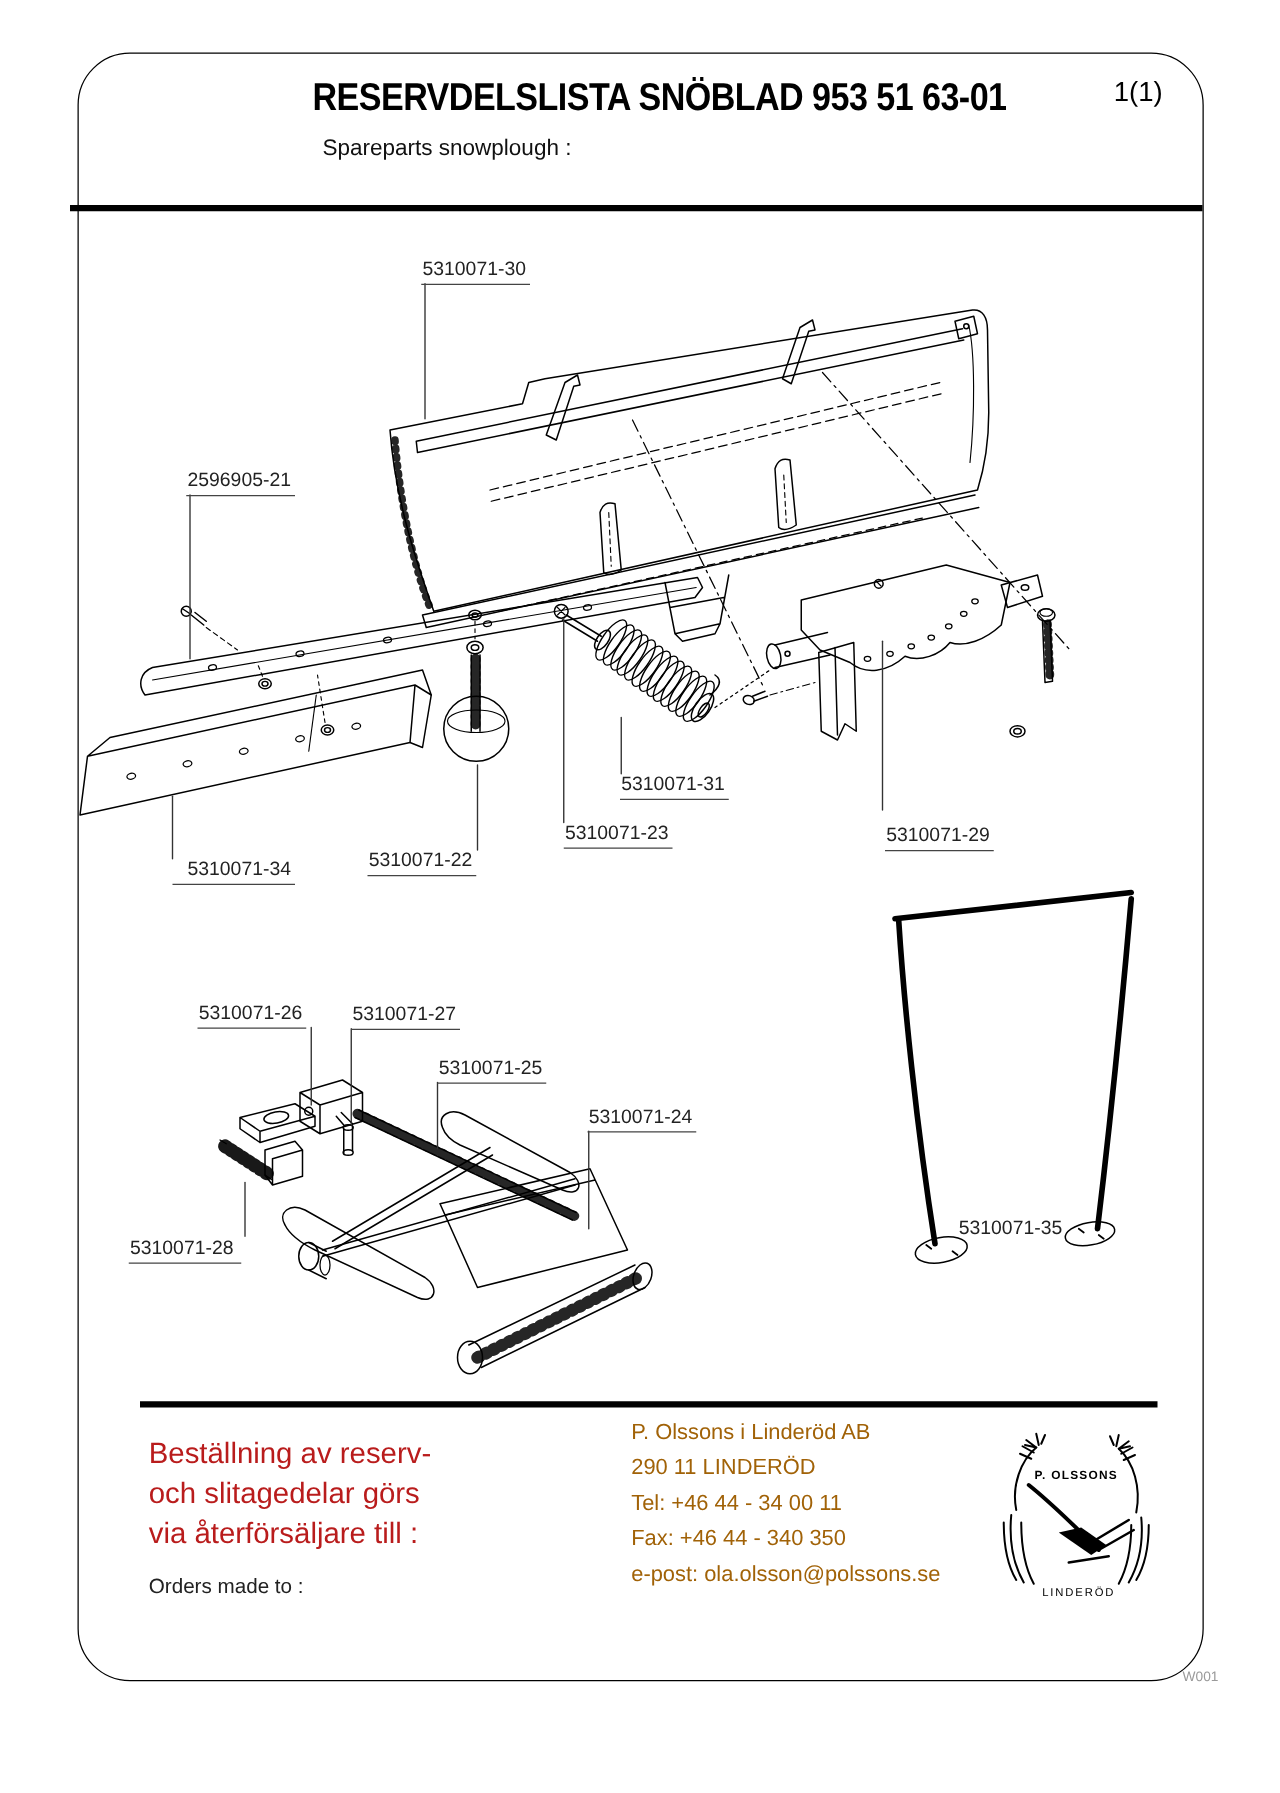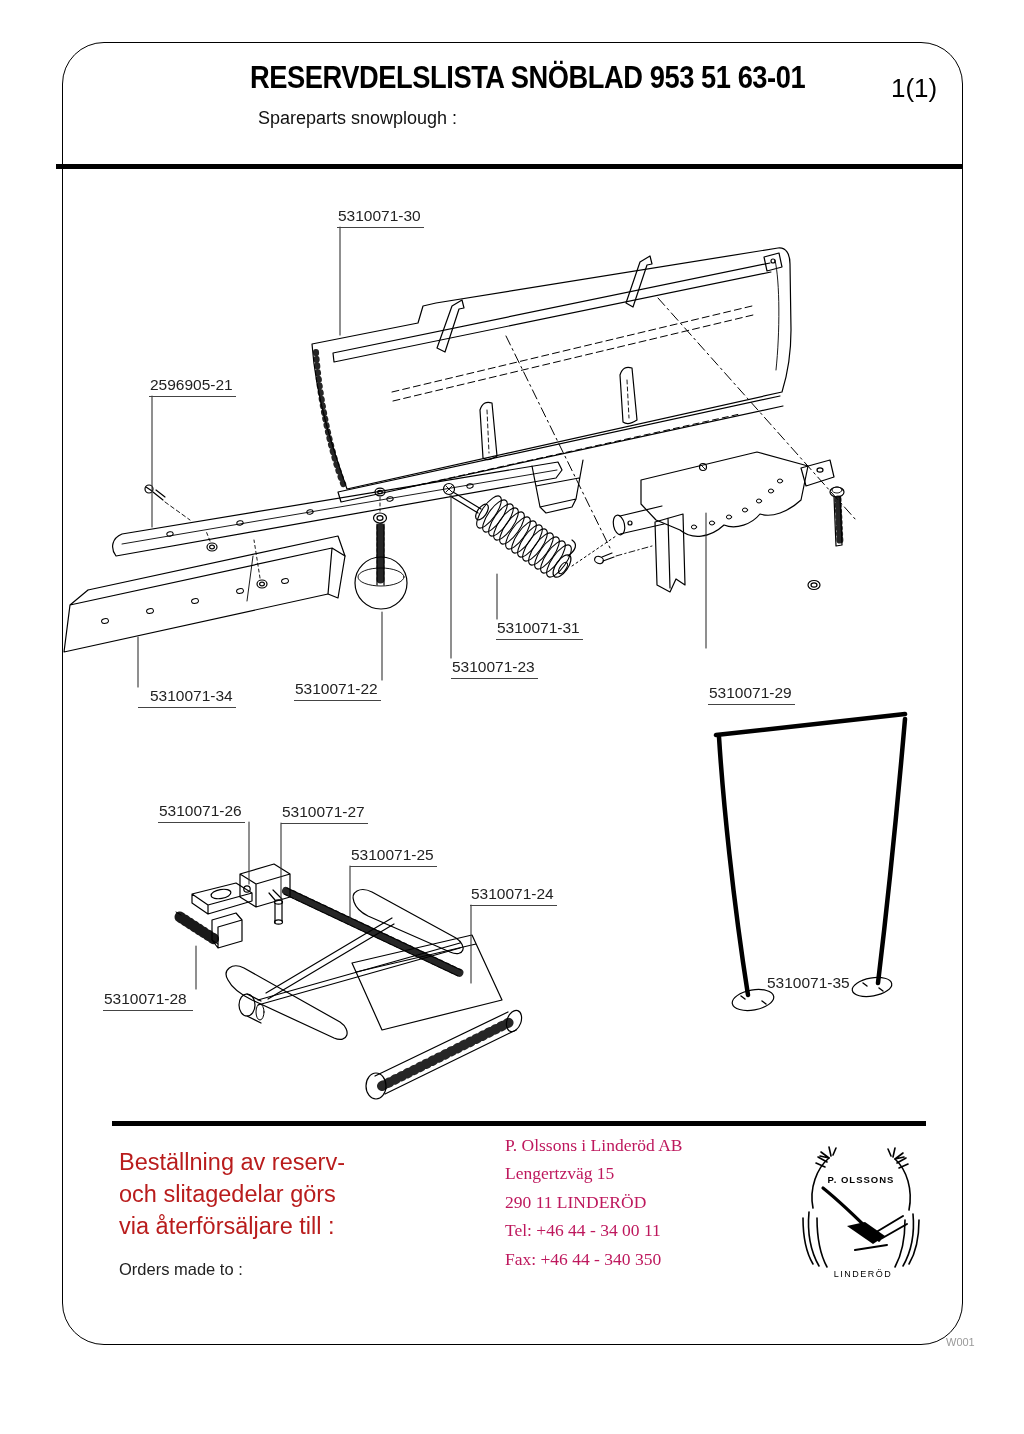--- a/index.html
+++ b/index.html
@@ -5,30 +5,30 @@
   html,body{margin:0;padding:0;background:#e8e8e8;}
   .page{position:relative;width:1024px;height:1434px;background:#ffffff;
         font-family:"Liberation Sans","DejaVu Sans",sans-serif;overflow:hidden;margin:0 auto;}
   .border-frame{position:absolute;left:62px;top:42px;width:899px;height:1301px;
         border:1.5px solid #000;border-radius:42px;}
   .rule{position:absolute;background:#000;}
   .rule-top{left:56px;top:164px;width:906px;height:5px;}
   .rule-bottom{left:112px;top:1121px;width:814px;height:5px;}
   .page-title{position:absolute;left:250px;top:60px;font-size:31px;font-weight:bold;
         letter-spacing:-0.5px;white-space:nowrap;transform:scaleX(.88);transform-origin:0 0;color:#000;}
-  .page-num{position:absolute;left:891px;top:73px;font-size:26px;color:#000;}
+  .page-num{position:absolute;left:891px;top:61px;font-size:22px;color:#000;}
   .subtitle{position:absolute;left:258px;top:108px;font-size:18px;color:#111;}
   .part-label{position:absolute;font-size:15.5px;color:#222;white-space:nowrap;
         border-bottom:1.2px solid #444;padding:0 3px 2px 1px;line-height:18px;text-align:right;}
   .part-label.no-underline{border-bottom:none;}
   svg.diagram{position:absolute;left:0;top:0;pointer-events:none;}
   .order-block{position:absolute;left:119px;top:1146px;font-size:23.5px;line-height:32px;color:#b91c1c;}
   .order-block span{display:block;}
   .orders-en{position:absolute;left:119px;top:1260px;font-size:16.5px;color:#222;}
-  .address-block{position:absolute;left:505px;top:1131px;font-size:17.5px;line-height:28.4px;color:#be185d;font-family:Liberation Serif, serif;}
+  .address-block{position:absolute;left:505px;top:1131px;font-size:17.5px;line-height:28.4px;color:#a16207;}
   .watermark{position:absolute;left:946px;top:1336px;font-size:11px;color:#9a9a9a;}
 </style>
 </head>
 <body>
 
 <div class="page">
 
   <div class="border-frame"></div>
   <div class="rule rule-top"></div>
   <div class="rule rule-bottom"></div>
@@ -246,40 +246,40 @@
       <text x="68" y="37" text-anchor="middle" font-size="9.5" font-weight="bold" letter-spacing="1" fill="#000">P. OLSSONS</text>
       <text x="70" y="131" text-anchor="middle" font-size="9" letter-spacing="1.5" fill="#000">LINDERÖD</text>
     </g>
   </svg>
 
   <div>
     <span class="part-label" style="left:337px;top:207px">5310071-30</span>
     <span class="part-label" style="left:149px;top:376px">2596905-21</span>
     <span class="part-label" style="left:496px;top:619px">5310071-31</span>
     <span class="part-label" style="left:451px;top:658px">5310071-23</span>
-    <span class="part-label" style="left:708px;top:684px">5310071-29</span>
+    <span class="part-label" style="left:708px;top:660px">5310071-29</span>
     <span class="part-label" style="left:138px;top:687px;padding-left:12px">5310071-34</span>
     <span class="part-label" style="left:294px;top:680px">5310071-22</span>
     <span class="part-label" style="left:158px;top:802px">5310071-26</span>
     <span class="part-label" style="left:281px;top:803px">5310071-27</span>
     <span class="part-label" style="left:350px;top:846px">5310071-25</span>
     <span class="part-label" style="left:470px;top:885px">5310071-24</span>
     <span class="part-label" style="left:103px;top:990px;padding-right:6px">5310071-28</span>
     <span class="part-label no-underline" style="left:766px;top:974px">5310071-35</span>
   </div>
 
   <div class="order-block">
     <span>Beställning av reserv-</span>
     <span>och slitagedelar görs</span>
     <span>via återförsäljare till :</span>
   </div>
   <div class="orders-en">Orders made to :</div>
 
   <div class="address-block">
     <div>P. Olssons i Linderöd AB</div>
-    <div>Lengertzväg 15</div>
     <div>290 11 LINDERÖD</div>
     <div>Tel: +46 44 - 34 00 11</div>
     <div>Fax: +46 44 - 340 350</div>
+    <div>e-post: ola.olsson@polssons.se</div>
   </div>
 
   <div class="watermark">W001</div>
 </div>
 
 </body></html>

